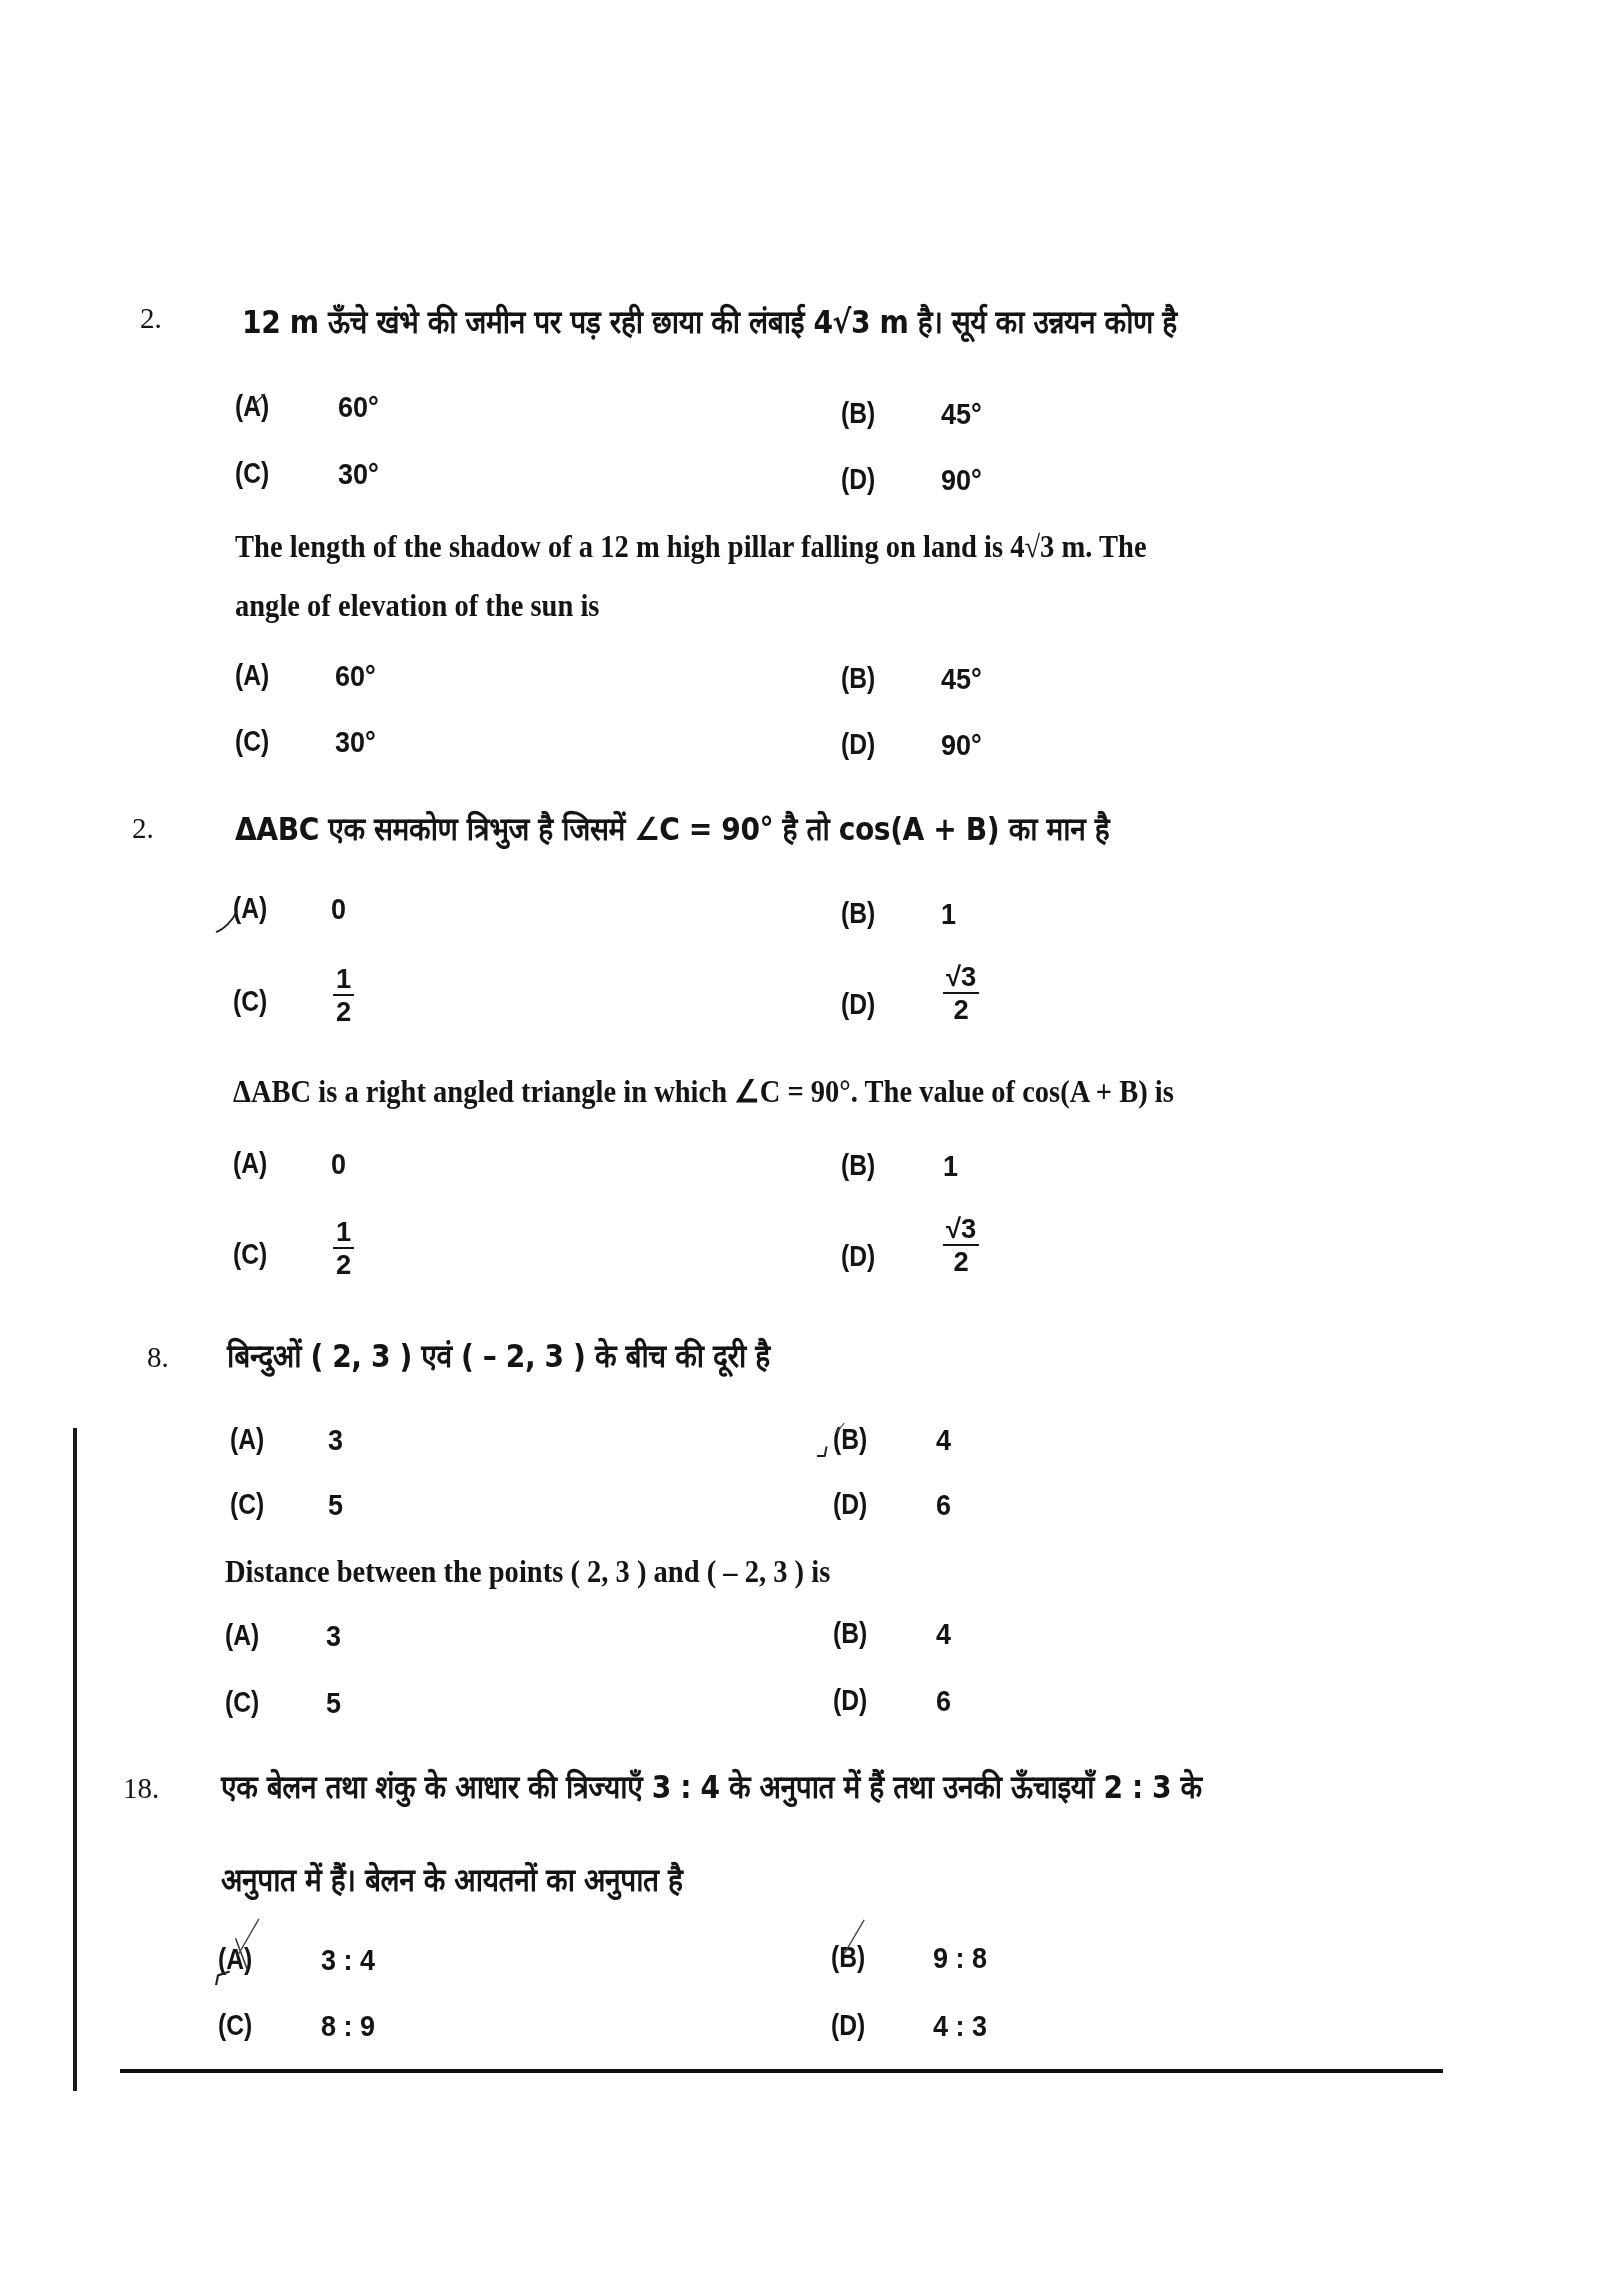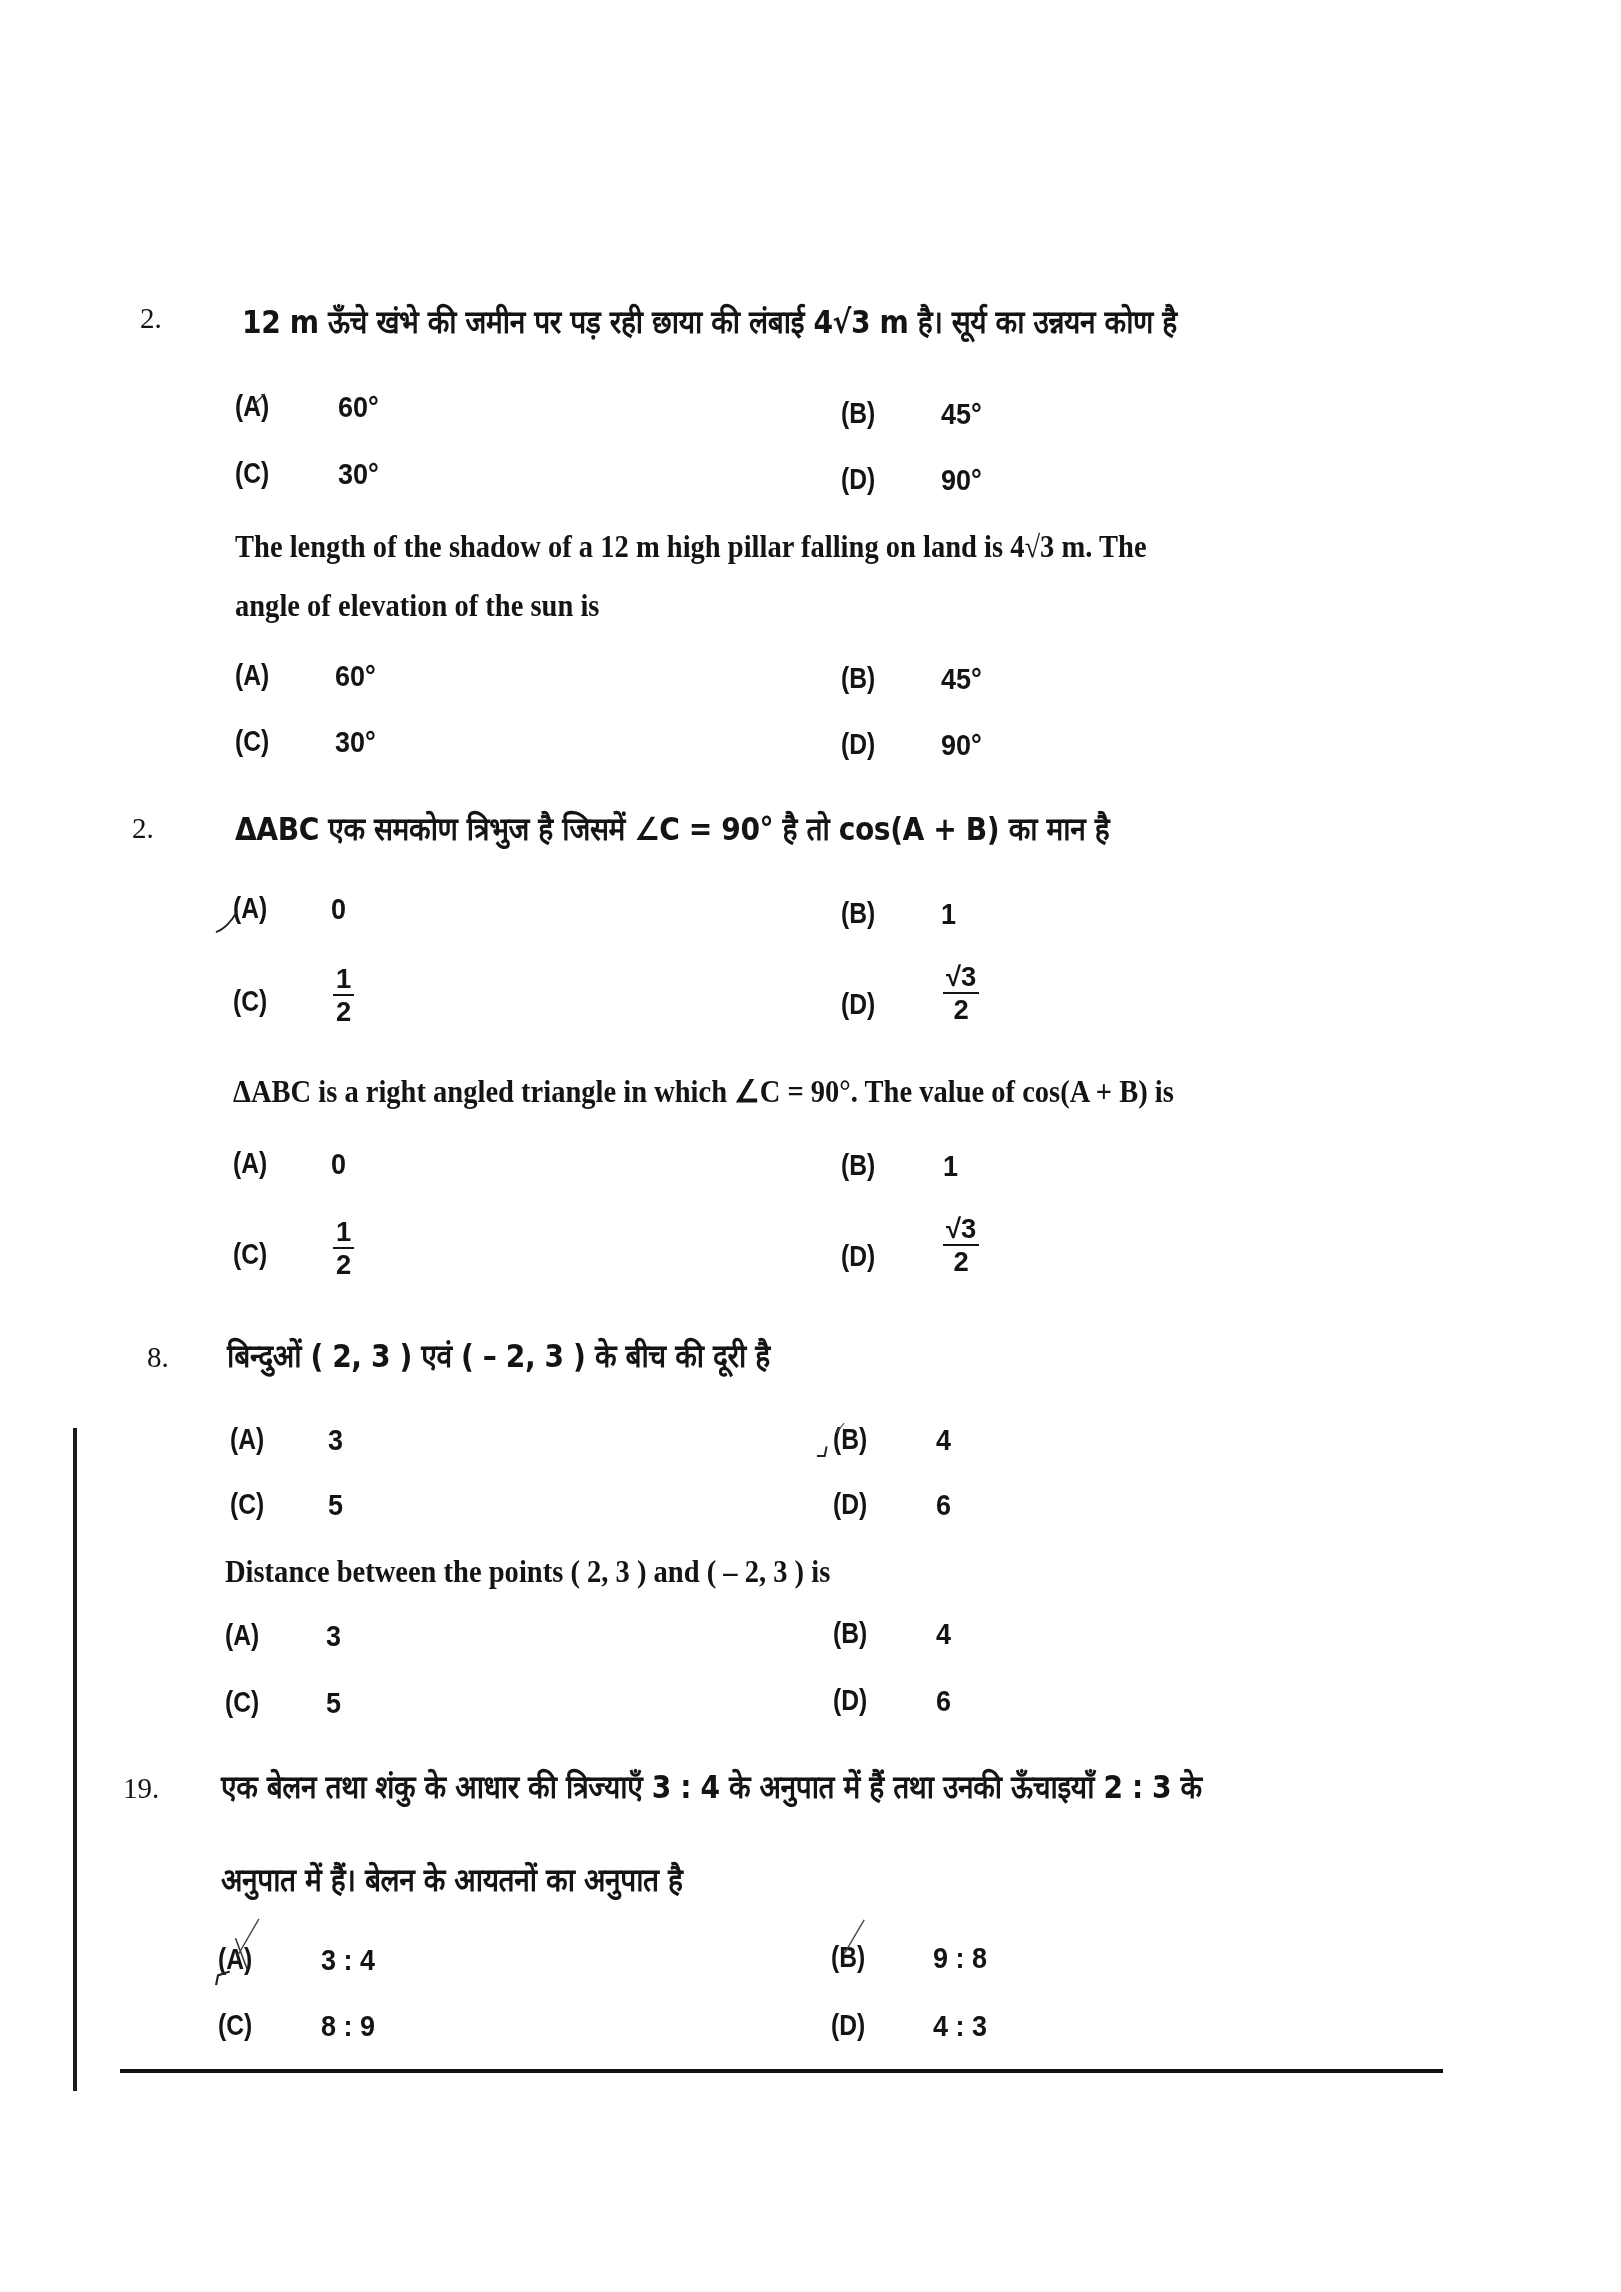--- a/index.html
+++ b/index.html
@@ -127,21 +127,21 @@
   <div class="abs lbl" style="left:833px; top:1684px;">(D)</div>
   <div class="abs val" style="left:936px; top:1684px;">6</div>
 
   <svg class="mark" style="left:815px; top:1421px;" width="33" height="39" viewBox="0 0 34 40">
       <path d="M2 36 L10 36 L12 26" stroke="#222" stroke-width="2" fill="none"></path>
       <path d="M22 12 L30 2" stroke="#555" stroke-width="1.2" fill="none"></path>
     </svg>
 </div>
 
 <div>
-  <div class="abs qnum" style="left:123px; top:1772px;">19.</div>
+  <div class="abs qnum" style="left:123px; top:1772px;">18.</div>
   <div class="abs qtext" style="left:221px; top:1764px;">एक बेलन तथा शंकु के आधार की त्रिज्याएँ 3 : 4 के अनुपात में हैं तथा उनकी ऊँचाइयाँ 2 : 3 के</div>
   <div class="abs qtext" style="left:221px; top:1857px;">अनुपात में हैं। बेलन के आयतनों का अनुपात है</div>
 
   <div class="abs lbl" style="left:218px; top:1943px;">(A)</div>
   <div class="abs val" style="left:321px; top:1943px;">3 : 4</div>
   <div class="abs lbl" style="left:831px; top:1941px;">(B)</div>
   <div class="abs val" style="left:933px; top:1941px;">9 : 8</div>
   <div class="abs lbl" style="left:218px; top:2009px;">(C)</div>
   <div class="abs val" style="left:321px; top:2009px;">8 : 9</div>
   <div class="abs lbl" style="left:831px; top:2009px;">(D)</div>

